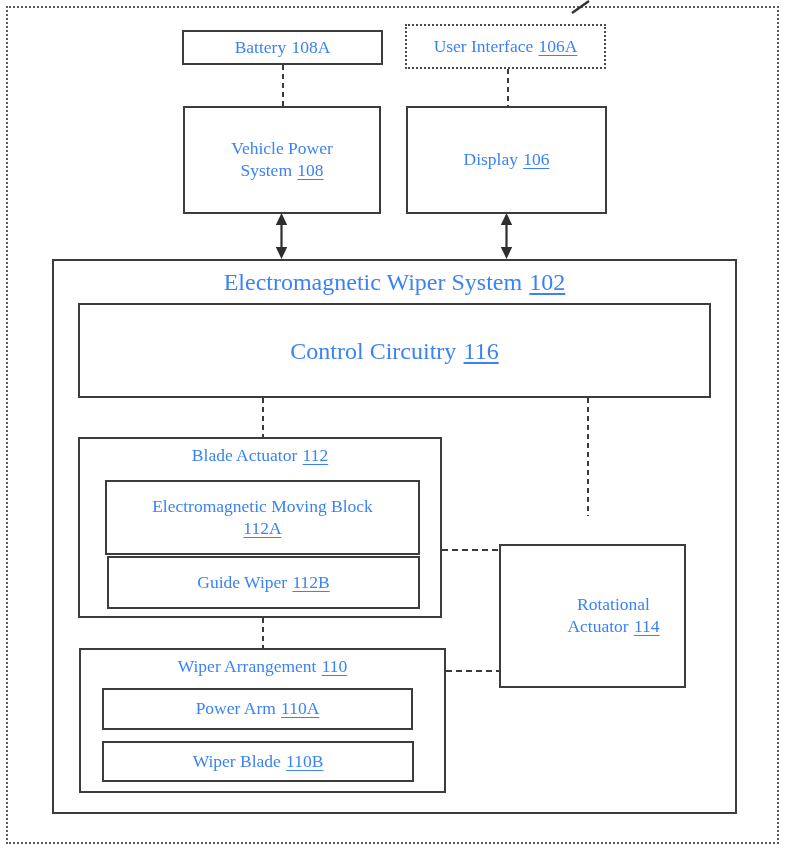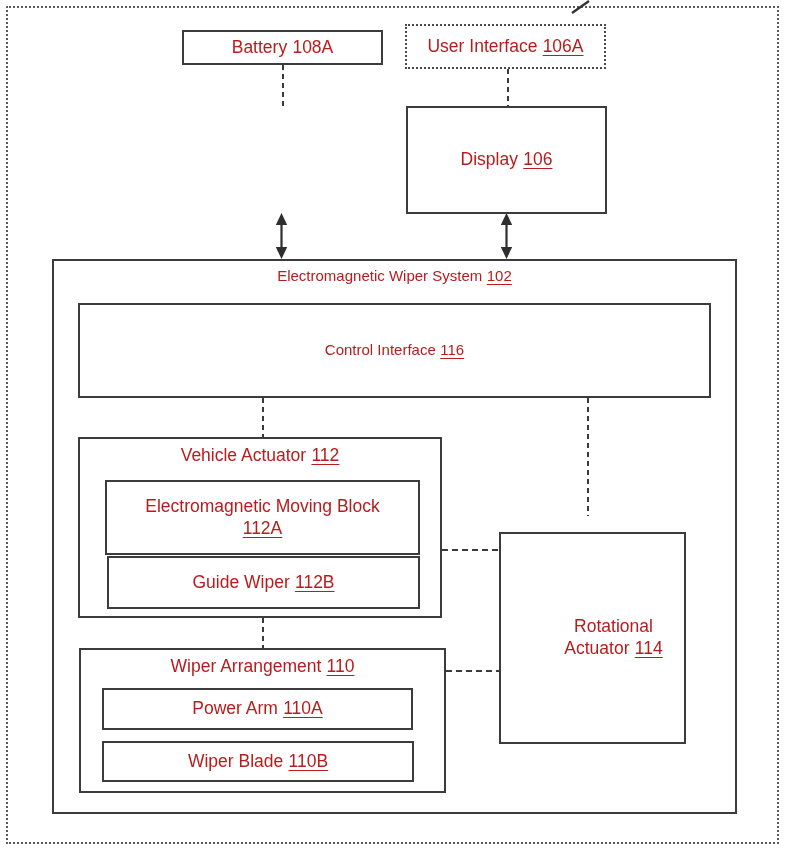--- a/index.html
+++ b/index.html
@@ -1,22 +1,22 @@
 <!DOCTYPE html>
 <html><head>
 <meta charset="utf-8">
 <style>
   html,body{margin:0;padding:0;background:#ffffff;}
   *{box-sizing:border-box;}
   .canvas{
     position:relative;
     width:794px;height:856px;
     background:#ffffff;
-    font-family:Liberation Sans, sans-serif;
-    color:#b91c1c;
+    font-family:Liberation Serif, serif;
+    color:#3b82f6;
     overflow:hidden;
     border-radius:22px;
   }
   .frame{
     position:absolute;
     border:2px dotted #5a5a5a;
     background:transparent;
   }
   .box{
     position:absolute;
@@ -33,21 +33,21 @@
   .ref{margin-left:.30em;}
   .vdash{
     position:absolute;width:2px;
     background:repeating-linear-gradient(180deg,#3a3a3a 0 5px,transparent 5px 9px);
   }
   .hdash{
     position:absolute;height:2px;
     background:repeating-linear-gradient(90deg,#3a3a3a 0 6px,transparent 6px 10px);
   }
   .arrow,.slash{position:absolute;}
-  .title-line{font-size:15px;}
+  .title-line{font-size:24px;}
 </style>
 </head>
 <body>
 
 <div class="canvas">
 
   <div class="frame" style="left:6px;top:6px;width:773px;height:838px;"></div>
 
   <svg class="slash" style="left:570px;top:0px;" width="21" height="14" viewBox="0 0 21 14">
     <line x1="2" y1="13" x2="19" y2="1" stroke="#333333" stroke-width="2.4"></line>
@@ -58,20 +58,26 @@
   </div>
 
   <div class="box dashedb vcenter" style="left:405px;top:24px;width:201px;height:45px;">
     <div><span>User Interface</span><span class="ref u">106A</span></div>
   </div>
 
   <div class="vdash" style="left:282px;top:65px;height:41px;"></div>
 
   <div class="vdash" style="left:507px;top:69px;height:37px;"></div>
 
+  <div class="box vcenter" style="left:183px;top:106px;width:198px;height:108px;">
+    <div>
+      <span>Vehicle Power</span><br>
+      <span>System</span><span class="ref u">108</span>
+    </div>
+  </div>
 
   <div class="box vcenter" style="left:406px;top:106px;width:201px;height:108px;align-items:center;">
     <div><span>Display</span><span class="ref u">106</span></div>
   </div>
 
   <svg class="arrow" style="left:273px;top:213px;" width="17" height="46" viewBox="0 0 17 46">
     <line x1="8.5" y1="9" x2="8.5" y2="37" stroke="#2e2e2e" stroke-width="2.2"></line>
     <polygon points="8.5,0 2.8,12 14.2,12" fill="#2e2e2e"></polygon>
     <polygon points="8.5,46 2.8,34 14.2,34" fill="#2e2e2e"></polygon>
   </svg>
@@ -82,29 +88,29 @@
     <polygon points="8.5,46 2.8,34 14.2,34" fill="#2e2e2e"></polygon>
   </svg>
 
   <div class="box titled" style="left:52px;top:259px;width:685px;height:555px;">
     <div class="title-line">
       <span>Electromagnetic Wiper System</span><span class="ref u">102</span>
     </div>
   </div>
 
   <div class="box vcenter" style="left:78px;top:303px;width:633px;height:95px;">
-    <div class="title-line"><span>Control Interface</span><span class="ref u">116</span></div>
+    <div class="title-line"><span>Control Circuitry</span><span class="ref u">116</span></div>
   </div>
 
   <div class="vdash" style="left:262px;top:398px;height:39px;"></div>
 
   <div class="vdash" style="left:587px;top:398px;height:118px;"></div>
 
   <div class="box titled" style="left:78px;top:437px;width:364px;height:181px;">
-    <div><span>Vehicle Actuator</span><span class="ref u">112</span></div>
+    <div><span>Blade Actuator</span><span class="ref u">112</span></div>
   </div>
 
   <div class="box vcenter" style="left:105px;top:480px;width:315px;height:75px;">
     <div>
       <span>Electromagnetic Moving Block</span><br>
       <span class="u">112A</span>
     </div>
   </div>
 
   <div class="box vcenter" style="left:107px;top:556px;width:313px;height:53px;">
@@ -122,20 +128,20 @@
   </div>
 
   <div class="box vcenter" style="left:102px;top:688px;width:311px;height:42px;">
     <div><span>Power Arm</span><span class="ref u">110A</span></div>
   </div>
 
   <div class="box vcenter" style="left:102px;top:741px;width:312px;height:41px;">
     <div><span>Wiper Blade</span><span class="ref u">110B</span></div>
   </div>
 
-  <div class="box vcenter" style="left:499px;top:532px;width:187px;height:212px;padding-left:42px;">
+  <div class="box vcenter" style="left:499px;top:544px;width:187px;height:144px;padding-left:42px;">
     <div>
       <span>Rotational</span><br>
       <span>Actuator</span><span class="ref u">114</span>
     </div>
   </div>
 
 </div>
 
 </body></html>

